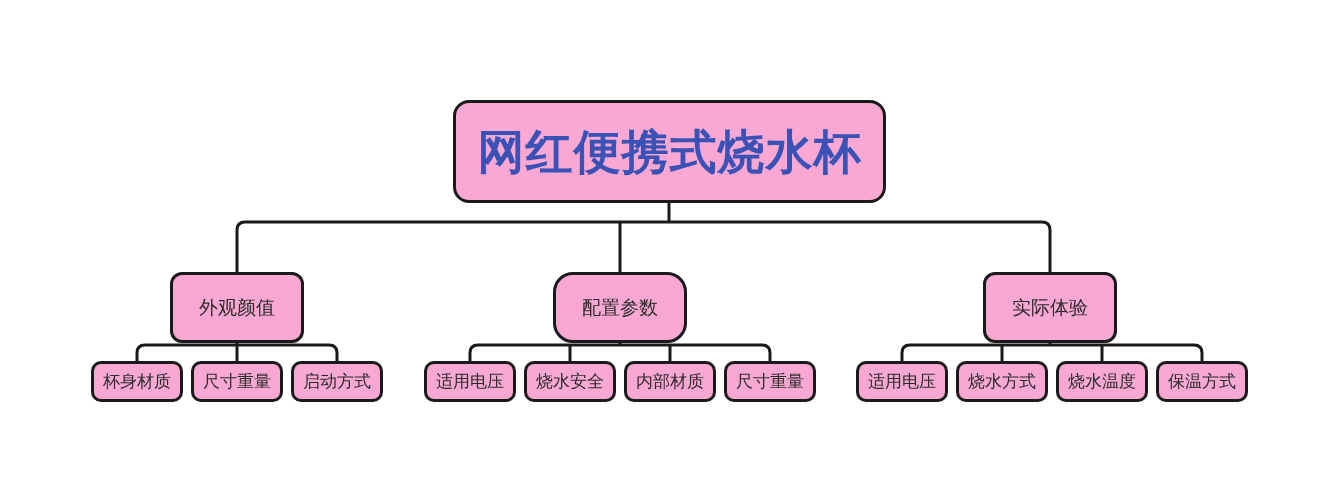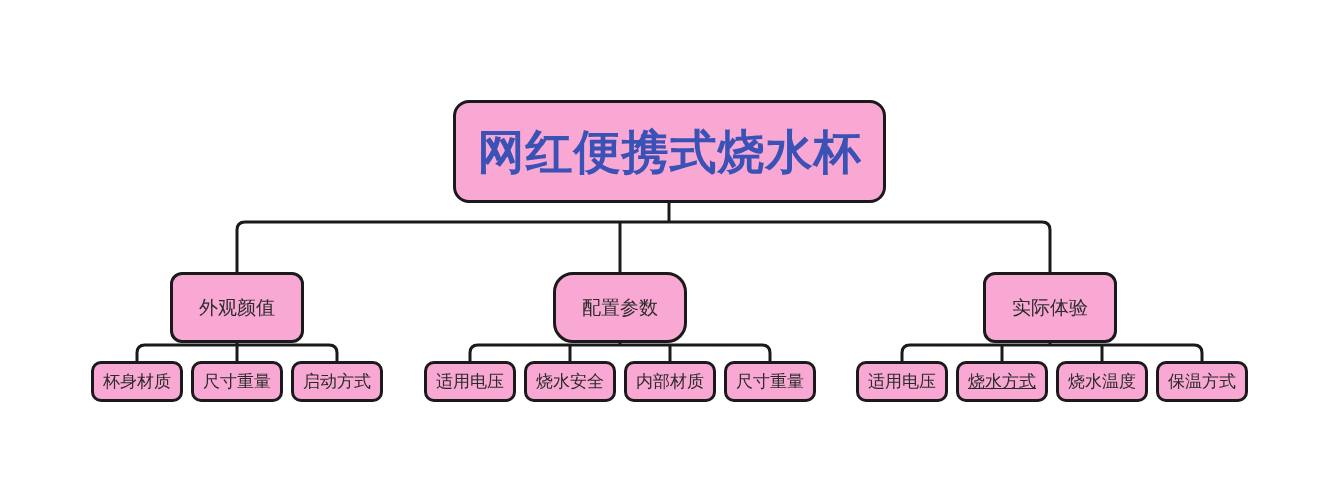--- a/index.html
+++ b/index.html
@@ -138,21 +138,21 @@
   <div class="node node-leaf" style="left:724px;">
     <span class="node-label">尺寸重量</span>
   </div>
 
   <div class="node node-branch" style="left:983px;">
     <span class="node-label">实际体验</span>
   </div>
   <div class="node node-leaf" style="left:856px;">
     <span class="node-label">适用电压</span>
   </div>
-  <div class="node node-leaf" style="left:956px;text-decoration:underline;">
+  <div class="node node-leaf" style="left:956px;">
     <span class="node-label">烧水方式</span>
   </div>
   <div class="node node-leaf" style="left:1156px;">
     <span class="node-label">保温方式</span>
   </div>
   <div class="node node-leaf" style="left:1056px;">
     <span class="node-label">烧水温度</span>
   </div>
 
 </div>

